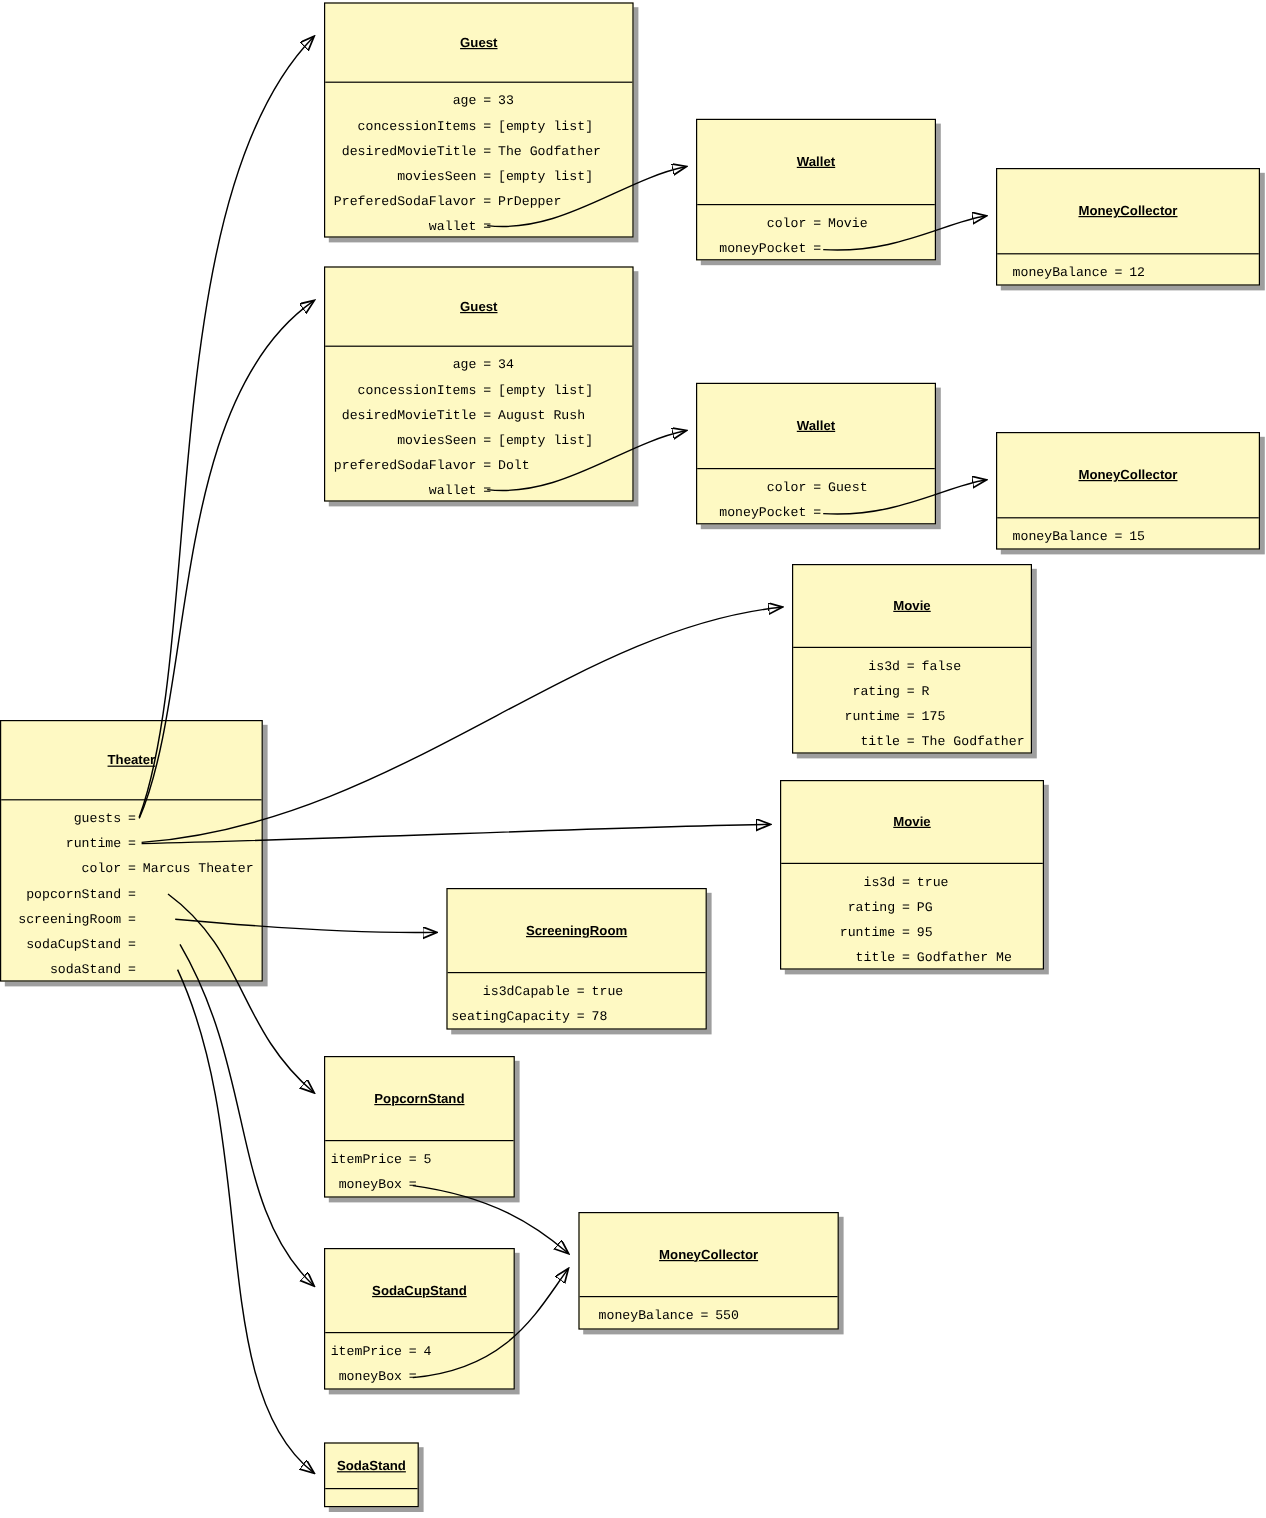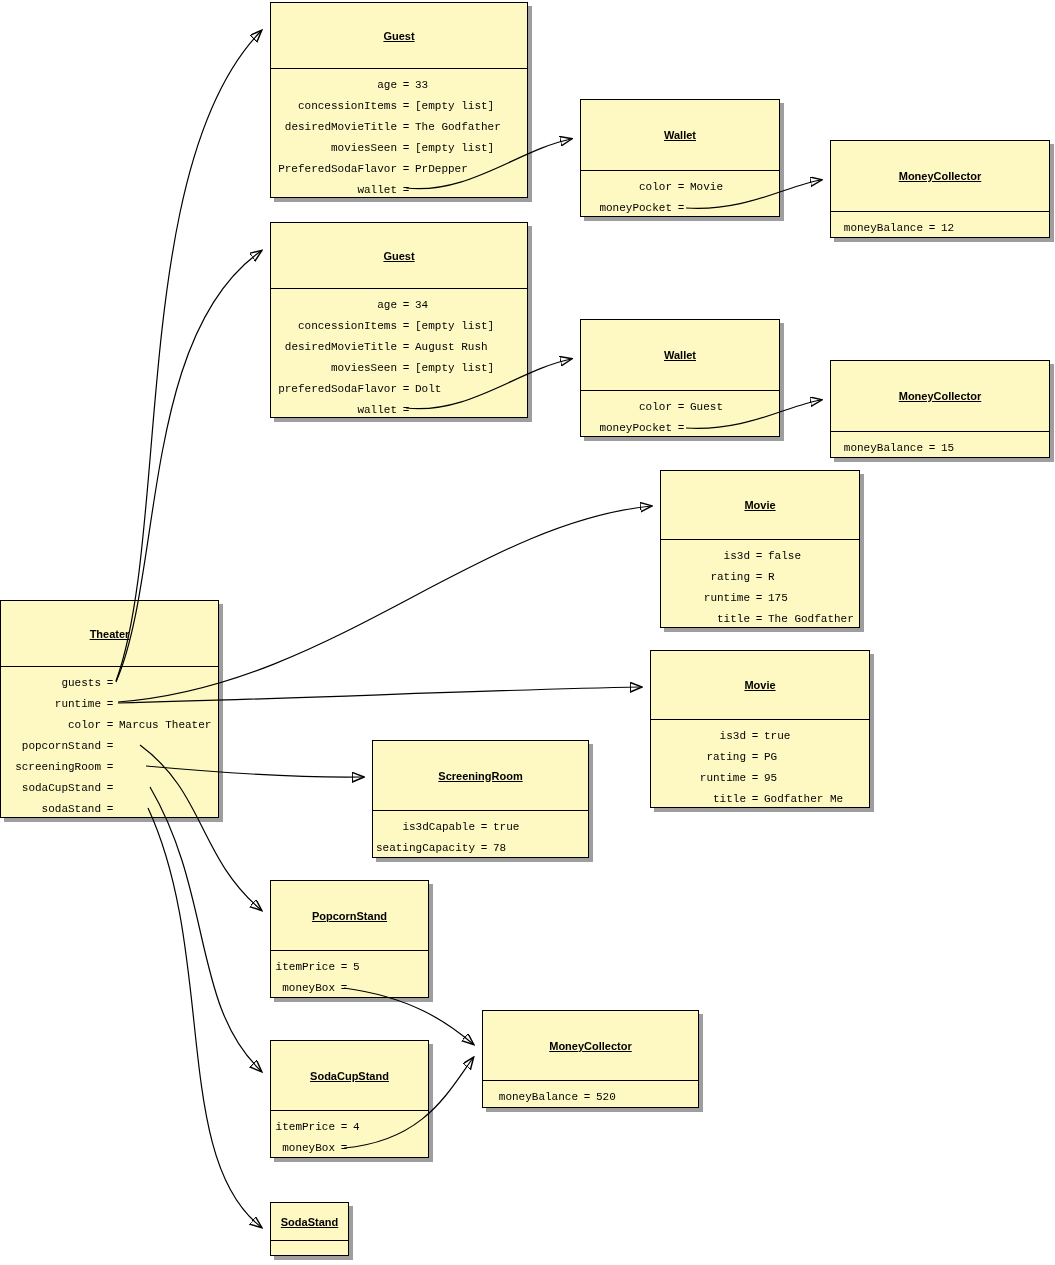--- a/index.html
+++ b/index.html
@@ -308,21 +308,21 @@
   </div>
 
   <div class="obj" style="left:482px; top:1010px; width:217px; height:98px; --ncol:95px;">
     <div class="obj-title" style="height:70px;">
         <span class="t">MoneyCollector</span>
       </div>
     <div class="obj-fields">
       <div class="frow">
           <span class="fname">moneyBalance</span>
           <span class="feq">=</span>
-          <span class="fval">520</span>
+          <span class="fval">550</span>
         </div>
     </div>
   </div>
 
   <div class="obj" style="left:270px; top:1040px; width:159px; height:118px; --ncol:64px;">
     <div class="obj-title" style="height:70px;">
         <span class="t">SodaCupStand</span>
       </div>
     <div class="obj-fields">
       <div class="frow">

